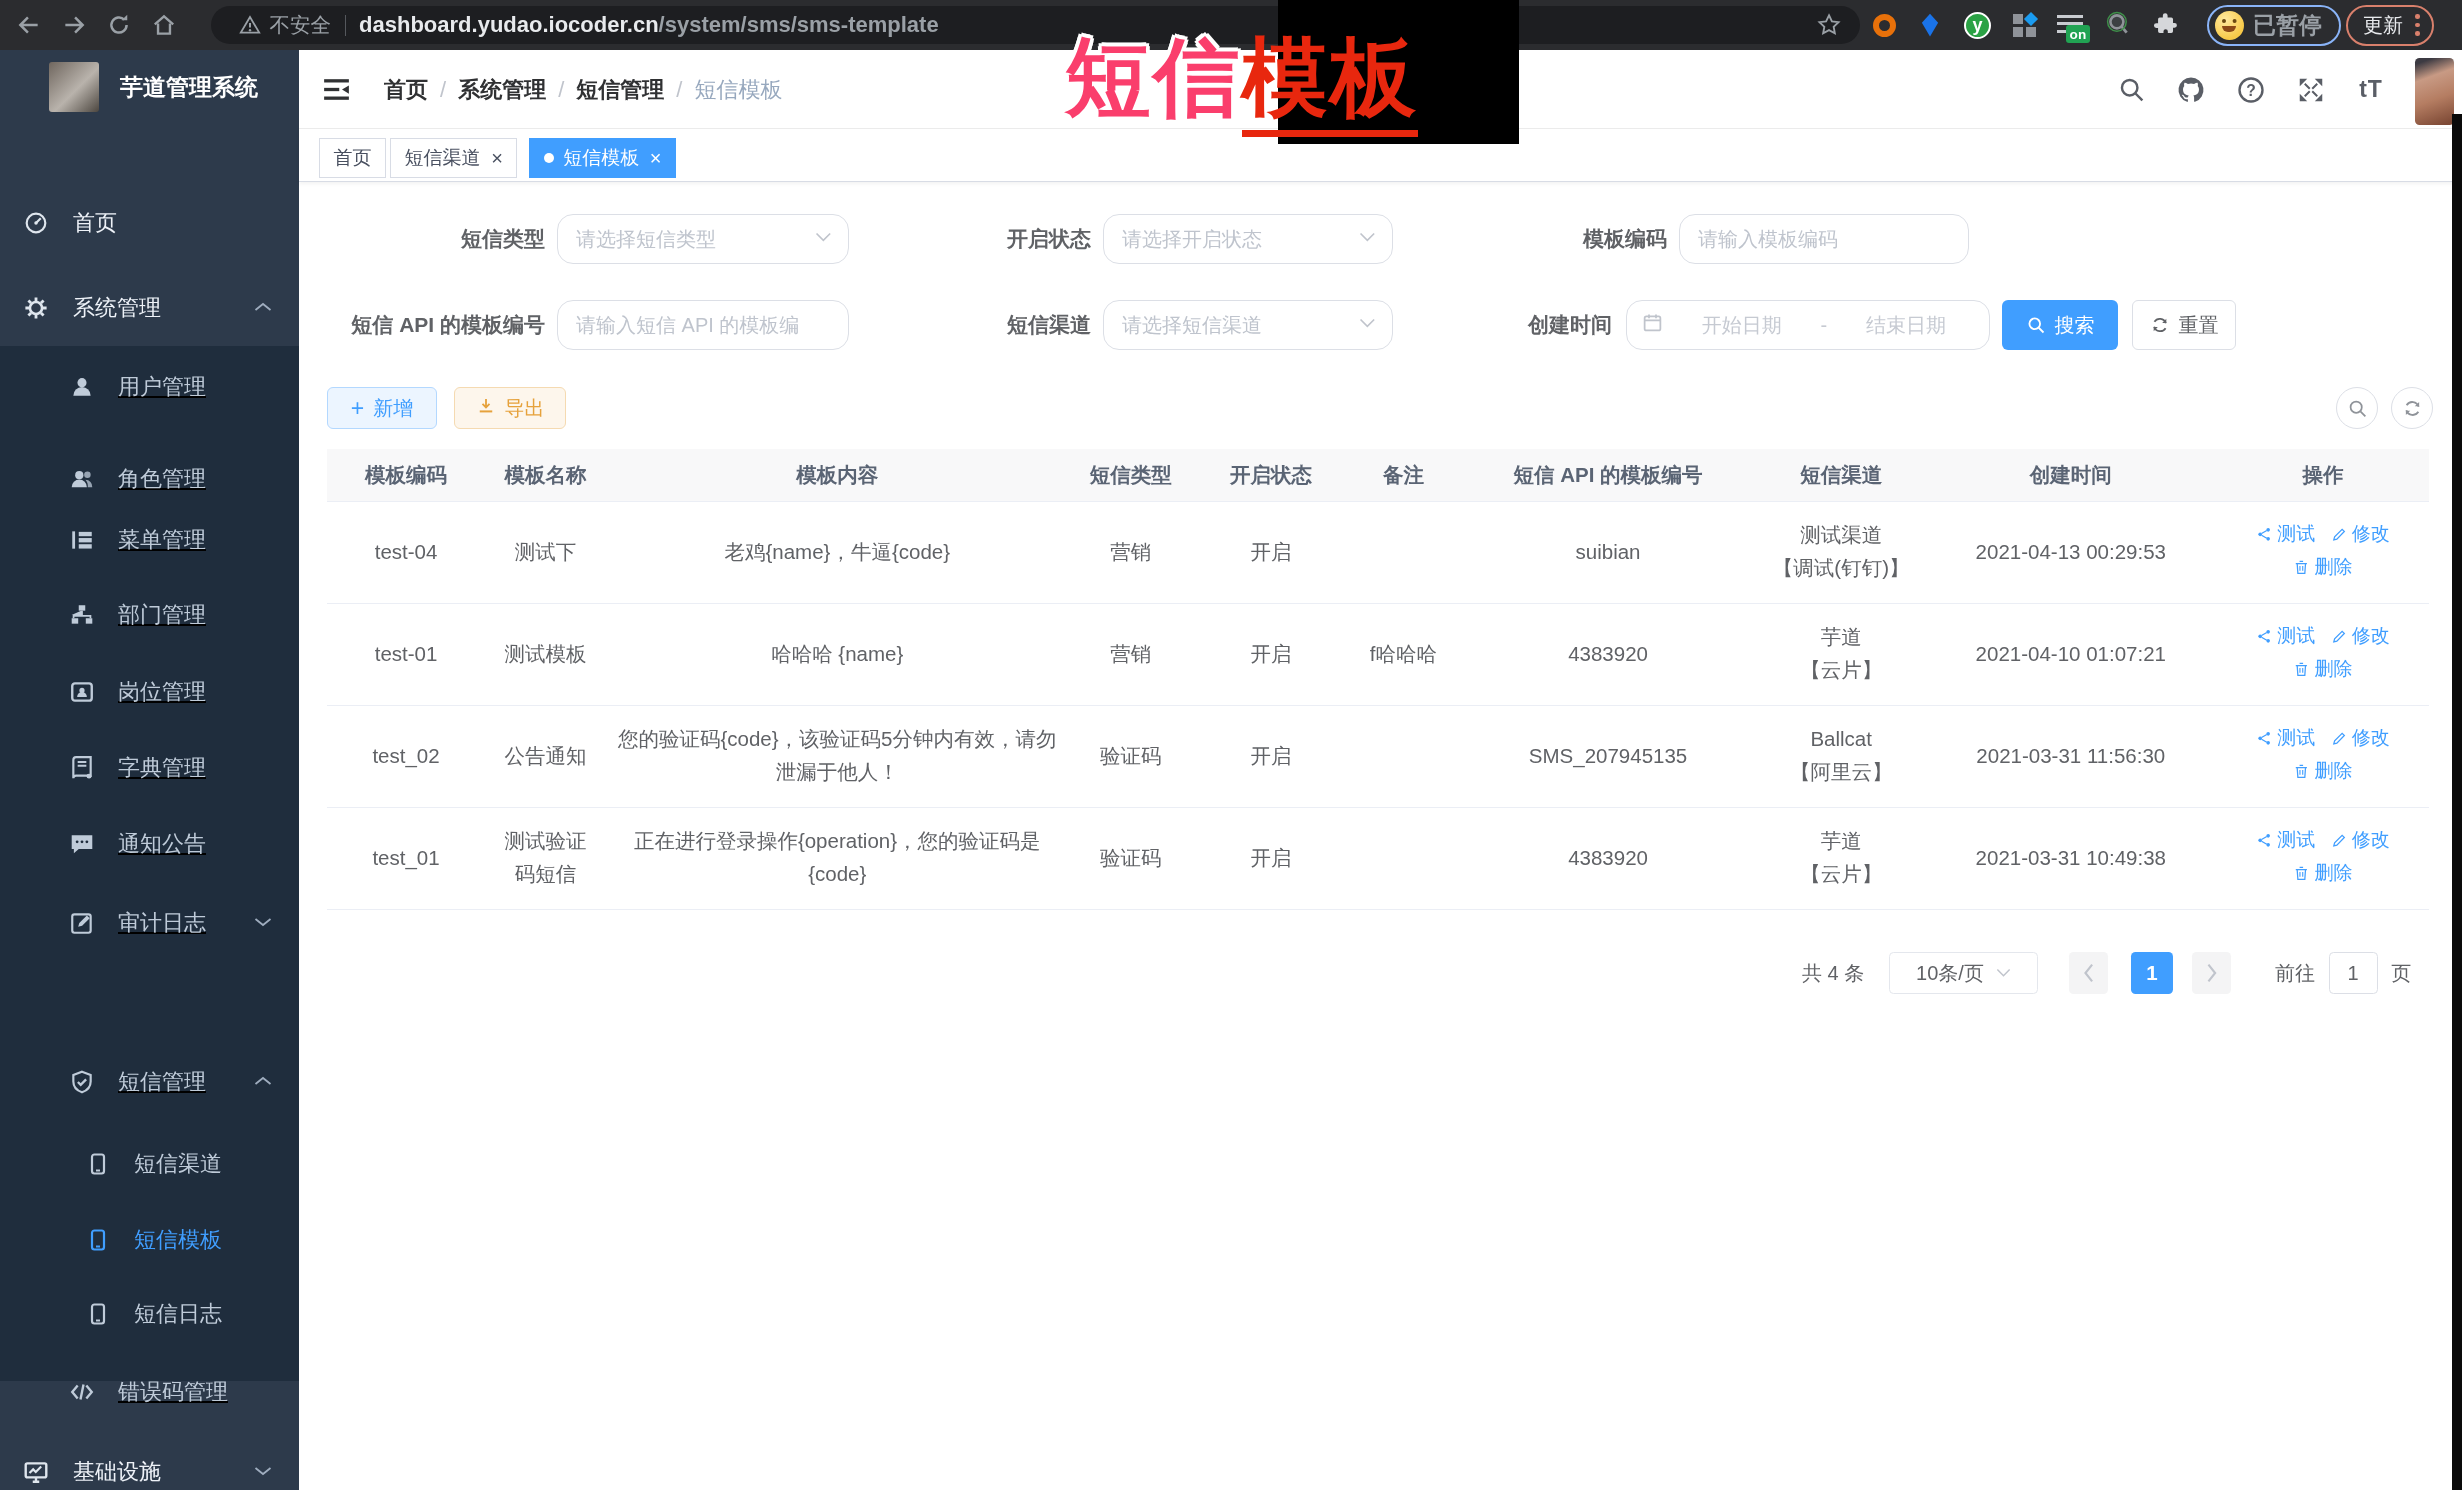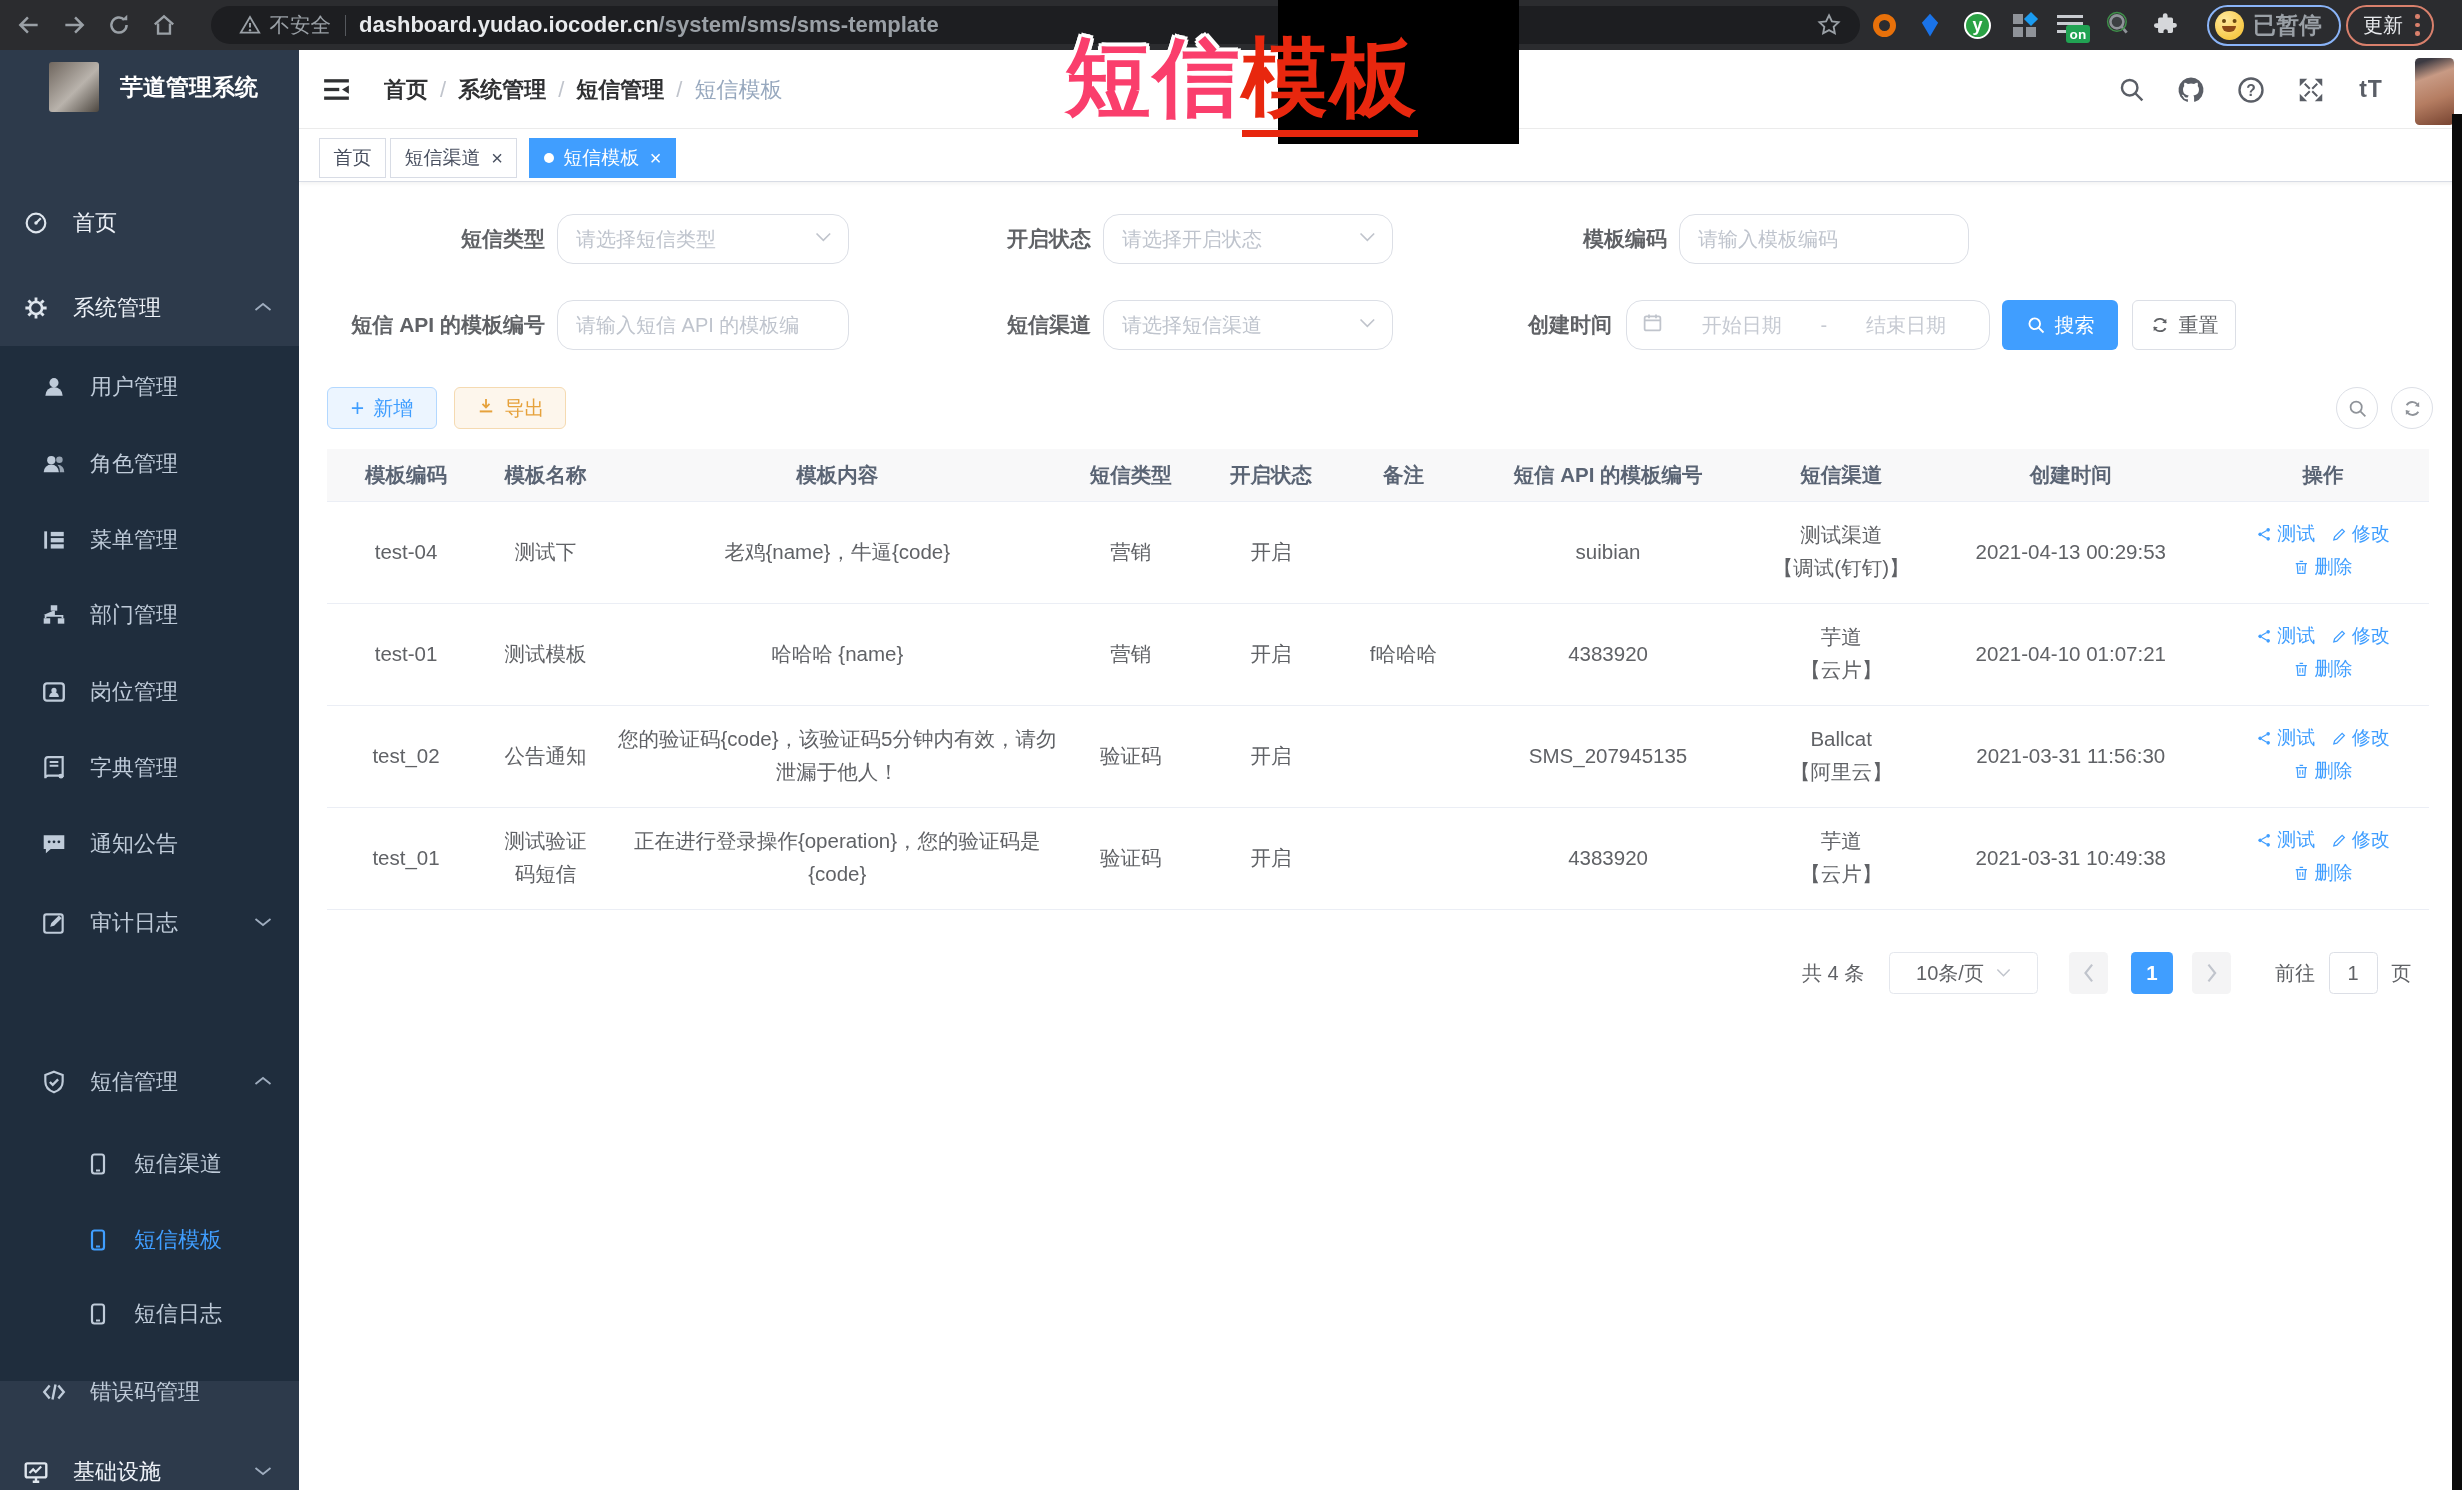--- a/index.html
+++ b/index.html
@@ -46,21 +46,21 @@
   
   .sidebar { position:absolute; left:0; top:50px; width:299px; height:1440px; background:#2d3a4b; }
   .side-sub-bg { position:absolute; left:0; top:247px; width:299px; height:1084px; background:#1f2d3d; }
   .logo-row { position:absolute; left:0; top:10.6px; width:299px; height:53px; display:flex; align-items:center; }
   .logo-img { width:50px; height:50px; margin-left:49px; background:linear-gradient(135deg,#6f665e,#b9b3ac 55%,#4c463f); border-radius:3px; }
   .logo-title { margin-left:21px; color:#fff; font-size:23px; font-weight:bold; white-space:nowrap; }
   .side-item { position:absolute; left:0; width:299px; height:76px; display:flex; align-items:center; cursor:pointer; }
   .sicon { width:26px; height:26px; display:flex; align-items:center; justify-content:center; color:#bfcbd9; flex:0 0 auto; }
   .slabel { font-size:22px; color:#bfcbd9; white-space:nowrap; }
   .lvl1 { padding-left:23px; } .lvl1 .slabel { margin-left:24px; } .lvl1 .slabel { color:#eef2f8; } .lvl1 .sicon { color:#dfe6ee; }
-  .lvl2 { padding-left:41px; } .lvl2 .slabel { margin-left:23px; }
+  .lvl2 { padding-left:69px;text-decoration:underline; } .lvl2 .slabel { margin-left:23px; }
   .lvl3 { padding-left:85px; } .lvl3 .slabel { margin-left:23px; }
   .side-item.active .slabel, .side-item.active .sicon { color:#409EFF; }
   .scaret { position:absolute; right:26px; color:#9fadbf; }
 
   
   .app-header { position:absolute; left:299px; top:50px; width:2163px; height:79px; background:#fff; border-bottom:0.8px solid #ececec; }
   .hamburger { position:absolute; left:21px; top:23px; width:33px; height:33px; color:#303133; cursor:pointer; }
   .breadcrumb { position:absolute; left:85px; top:0; height:79px; display:flex; align-items:center; font-size:22px; }
   .bc-item { color:#303133; font-weight:bold; }
   .bc-sep { color:#c0c4cc; margin:0 12px; font-weight:normal; }
@@ -247,21 +247,21 @@
     <div class="side-item lvl2" style="top:299px">
       <span class="sicon">
           <svg width="26" height="26" viewBox="0 0 24 24" fill="currentColor">
             <circle cx="12" cy="8" r="4.2"></circle>
             <path d="M4 20a8 8 0 0 1 16 0z"></path>
           </svg>
         </span>
       <span class="slabel">用户管理</span>
     </div>
 
-    <div class="side-item lvl2" style="top:376px">
+    <div class="side-item lvl2" style="top:391px">
       <span class="sicon">
           <svg width="26" height="26" viewBox="0 0 24 24" fill="currentColor">
             <circle cx="9.5" cy="8.5" r="3.8"></circle>
             <path d="M2.5 19.5a7 7 0 0 1 14 0z"></path>
             <circle cx="17" cy="8" r="3" opacity=".75"></circle>
             <path d="M15.2 12.6a6.4 6.4 0 0 1 6.3 6.9h-4.2a8.6 8.6 0 0 0-2.1-6.9z" opacity=".75"></path>
           </svg>
         </span>
       <span class="slabel">角色管理</span>
     </div>

